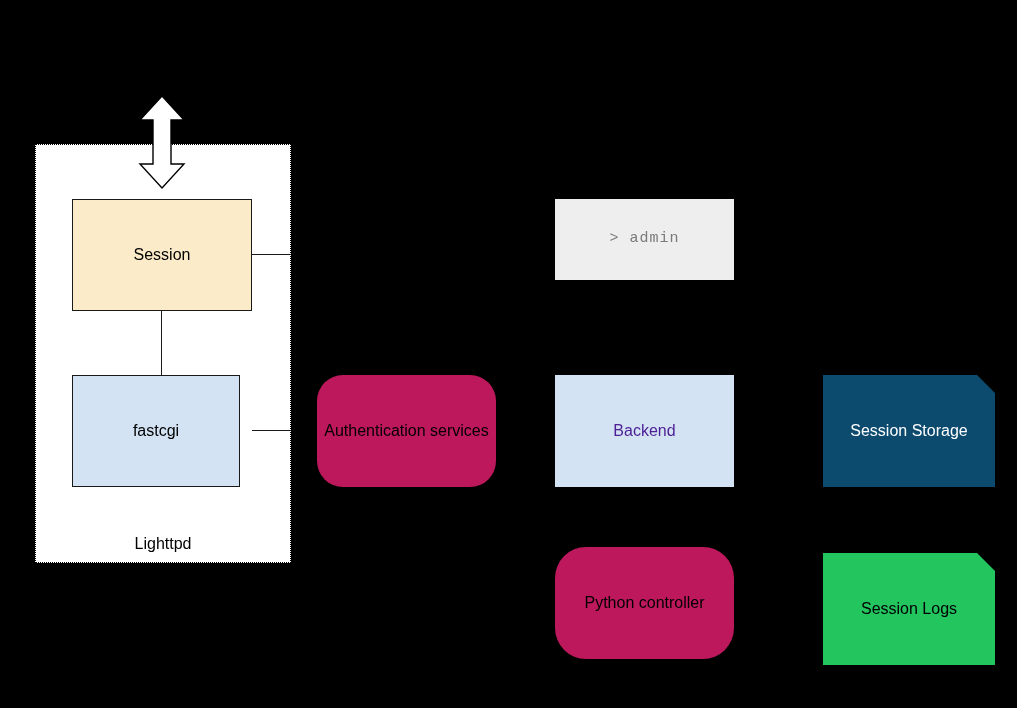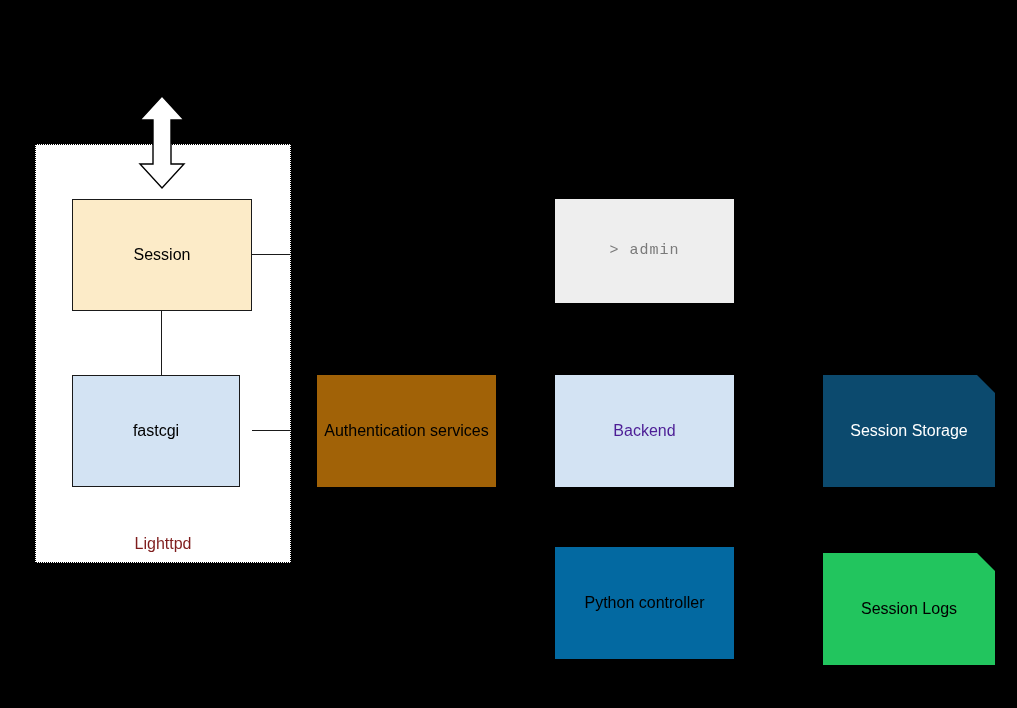--- a/index.html
+++ b/index.html
@@ -35,21 +35,21 @@
     border: 1px dotted #000000;
     display: block;
   }
   #lighttpd-label {
     position: absolute;
     left: 0;
     right: 0;
     bottom: 8px;
     text-align: center;
     font-size: 16px;
-    color: #7f1d1d;
+    color: #000000;
   }
 
   
   #frontend-box {
     left: 72px;
     top: 199px;
     width: 180px;
     height: 112px;
     background: #fcebc8;
     border: 1.3px solid #1a1a1a;
@@ -98,53 +98,55 @@
     top: 94px;
     width: 48px;
     height: 96px;
   }
 
   
   #admin-terminal {
     left: 555px;
     top: 199px;
     width: 179px;
-    height: 104px;
+    height: 81px;
     background: #eeeeee;
     font-family: "Liberation Mono", "DejaVu Sans Mono", monospace;
     font-size: 15px;
     color: #7a7a7a;
     letter-spacing: 1px;
   }
   #auth-services-box {
     left: 317px;
     top: 375px;
     width: 179px;
     height: 112px;
-    background: #a16207;
-    font-size: 16px;
-    color: #000000;
+    background: #be185d;
+    font-size: 16px;
+    color: #000000;
+    border-radius: 26px;
   }
   #backend-box {
     left: 555px;
     top: 375px;
     width: 179px;
     height: 112px;
     background: #d3e3f3;
     font-size: 16px;
     color: #4c1d95;
   }
   #python-controller-box {
     left: 555px;
     top: 547px;
     width: 179px;
     height: 112px;
-    background: #0369a1;
-    font-size: 16px;
-    color: #000000;
+    background: #be185d;
+    font-size: 16px;
+    color: #000000;
+    border-radius: 31px;
   }
 
   
   .folded {
     position: absolute;
     box-sizing: border-box;
     display: flex;
     align-items: center;
     justify-content: center;
     text-align: center;

